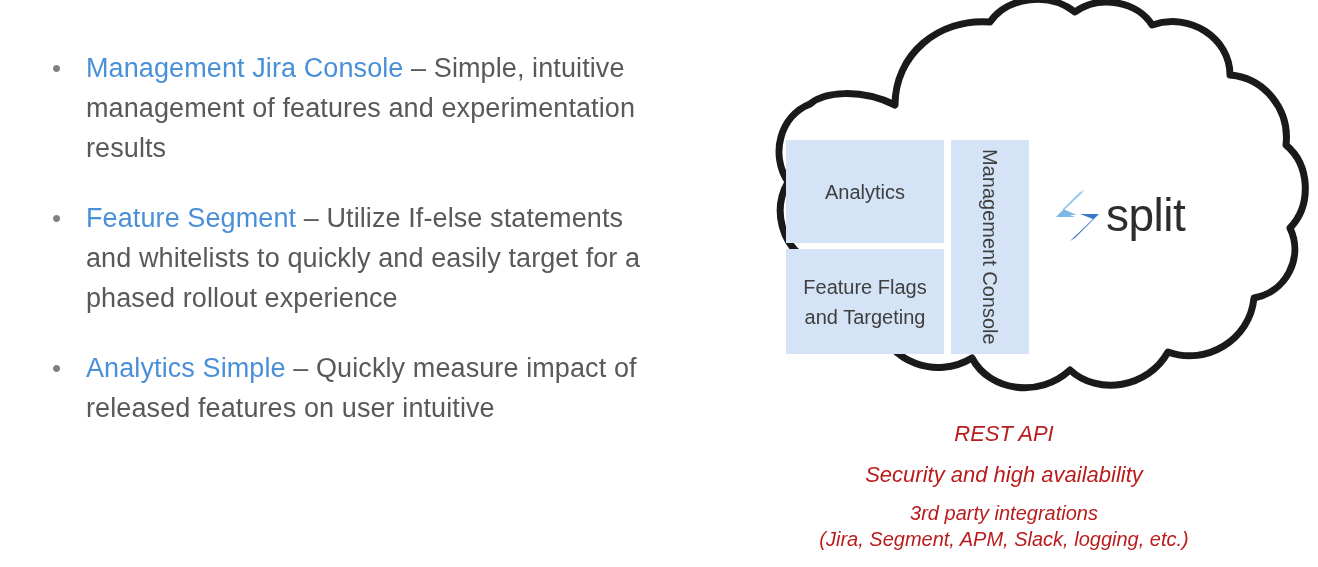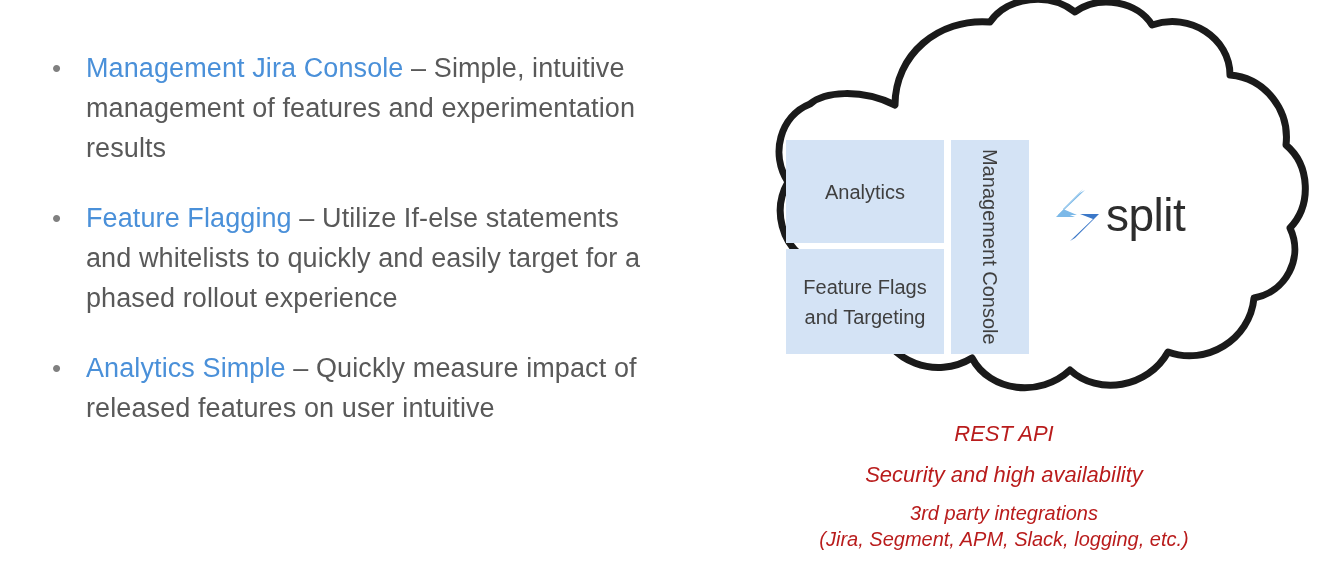--- a/index.html
+++ b/index.html
@@ -154,21 +154,21 @@
     <div class="bullet-row">
       <div class="bullet-marker">•</div>
       <div class="bullet-text">
         <span class="bullet-term">Management Jira Console</span><span> – Simple, intuitive management of features and experimentation results</span>
       </div>
     </div>
 
     <div class="bullet-row">
       <div class="bullet-marker">•</div>
       <div class="bullet-text">
-        <span class="bullet-term">Feature Flagging</span><span> – Utilize If-else statements and whitelists to quickly and easily target for a phased rollout experience</span>
+        <span class="bullet-term">Feature Segment</span><span> – Utilize If-else statements and whitelists to quickly and easily target for a phased rollout experience</span>
       </div>
     </div>
 
     <div class="bullet-row">
       <div class="bullet-marker">•</div>
       <div class="bullet-text">
         <span class="bullet-term">Analytics Simple</span><span> – Quickly measure impact of released features on user intuitive</span>
       </div>
     </div>
 

